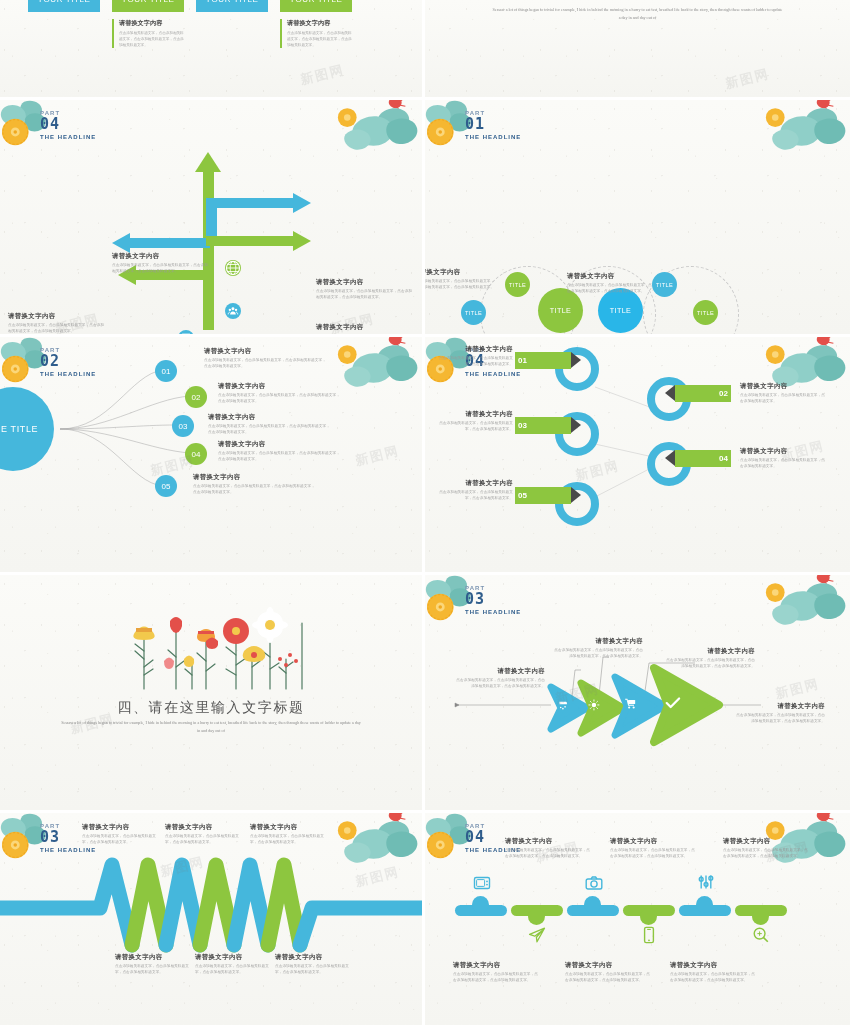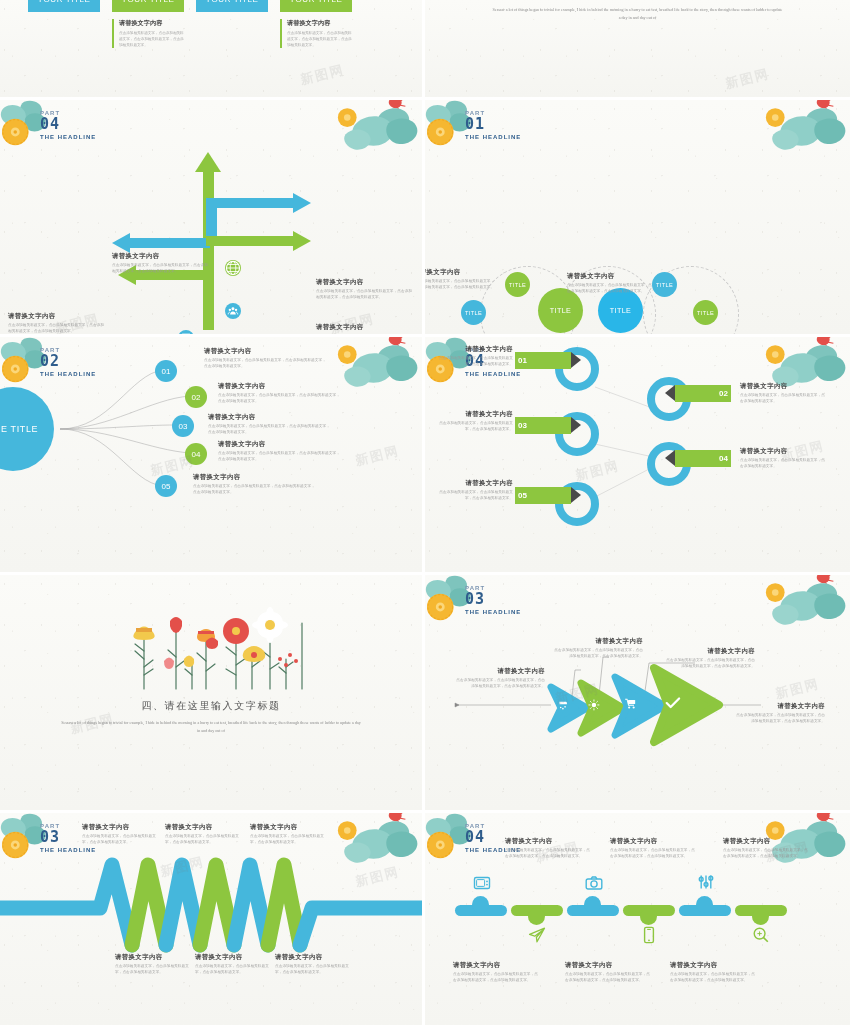--- a/index.html
+++ b/index.html
@@ -72,21 +72,21 @@
           color:#fff; font-size:8px; font-weight:300; }
 
   
   .ring { position:absolute; border-radius:50%; border:8px solid #45b7dc; }
   .penc { position:absolute; height:17px; display:flex; align-items:center;
           background:#8dc63f; color:#fff; font-size:8px; font-weight:bold; }
   .penc .tip { position:absolute; width:0; height:0; }
 
   
   .fl-title { position:absolute; left:50%; transform:translateX(-50%);
-              font-size:10px; color:#555; letter-spacing:1.6px; }
+              font-size:14px; color:#555; letter-spacing:1.6px; }
 
   
   
   .tl-seg { position:absolute; height:11px; border-radius:5.5px; }
   .tl-knob { position:absolute; width:17px; height:17px; border-radius:50%; }
   .tl-icon { position:absolute; width:18px; height:18px; }
 </style>
 </head>
 <body>
 

